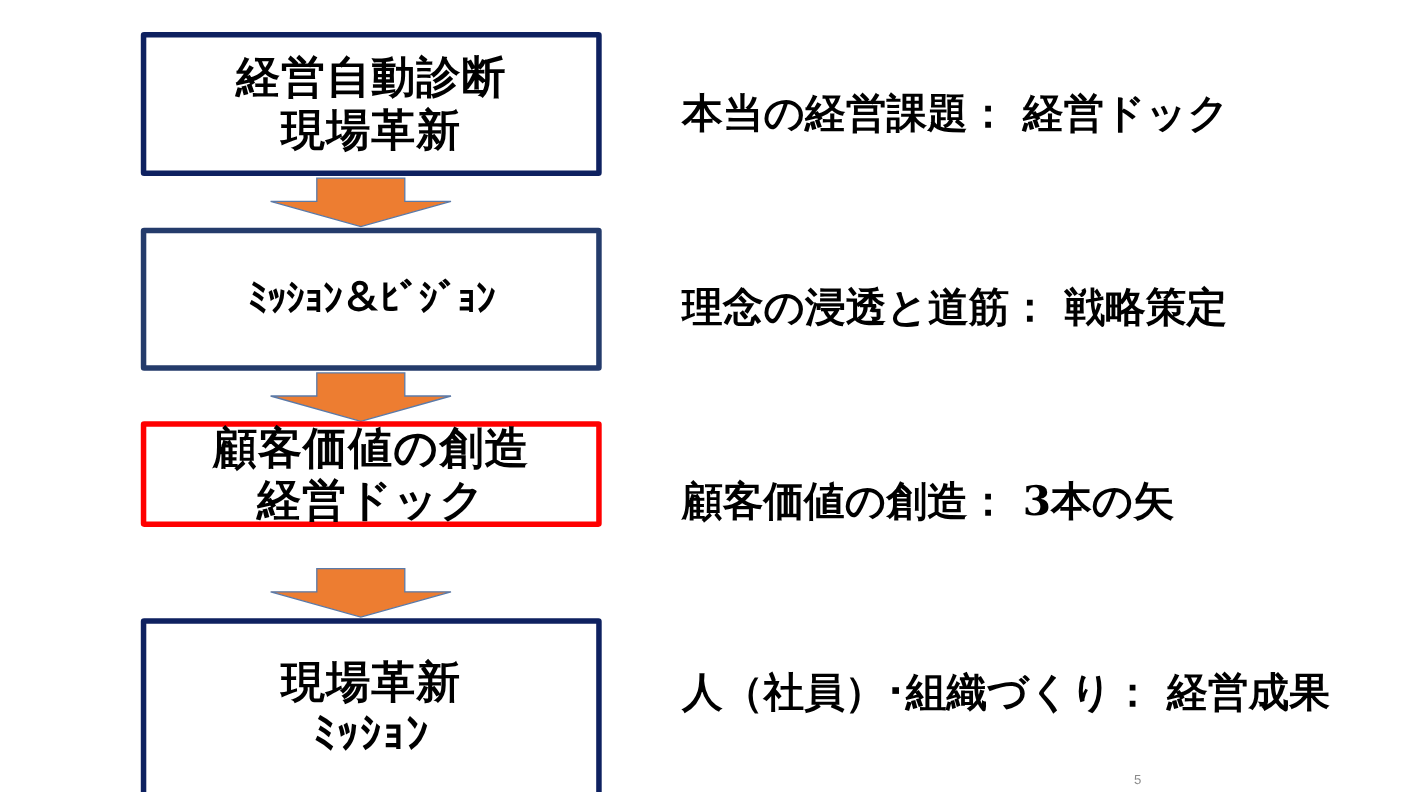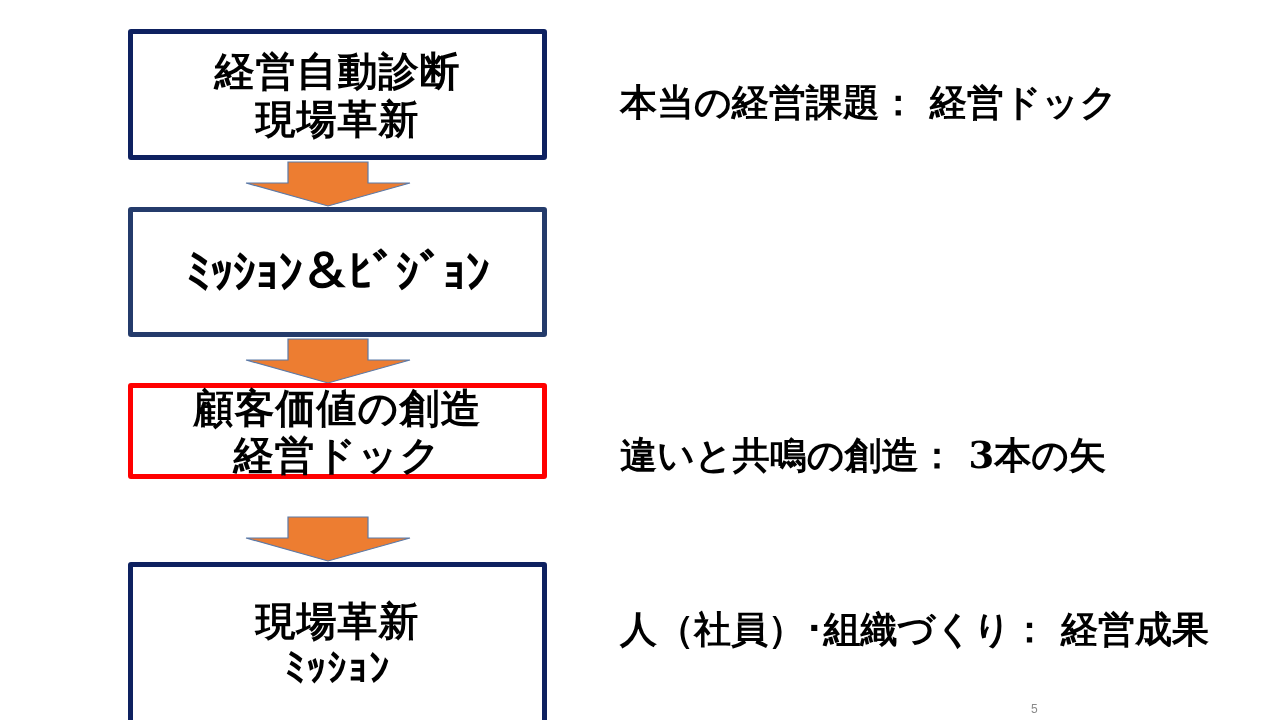--- a/index.html
+++ b/index.html
@@ -34,21 +34,21 @@
       line-height: 1.18;
     }
     .step-box.b2 { border-color: #243b6b; }
     .step-box.b3 { border-color: #ff0000; }
     .step-box .line {
       font-size: 40px;
       letter-spacing: 1px;
       white-space: nowrap;
     }
     .step-box .line.half {
-      font-size: 48px;
+      font-size: 36px;
       letter-spacing: -1px;
     }
     .arrow {
       position: absolute;
       left: 244px;
       width: 168px;
       height: 46px;
     }
     .side-label {
       position: absolute;
@@ -79,30 +79,31 @@
   </div>
   <div class="side-label" style="top:84px;">本当の経営課題：  経営ドック</div>
 
   <svg class="arrow" style="top:161px;" viewBox="0 0 168 46">
     <polygon points="44,1 124,1 124,22 166,22 84,45 2,22 44,22" fill="#ed7d31" stroke="#5b7aa8" stroke-width="1.2"></polygon>
   </svg>
 
   <div class="step-box b2" style="top:207px; height:130px;">
     <div class="line half">ﾐｯｼｮﾝ＆ﾋﾞｼﾞｮﾝ</div>
   </div>
+  <div class="side-label" style="top:261px;">理念の浸透と道筋：  戦略策定</div>
 
   <svg class="arrow" style="top:338px;" viewBox="0 0 168 46">
     <polygon points="44,1 124,1 124,22 166,22 84,45 2,22 44,22" fill="#ed7d31" stroke="#5b7aa8" stroke-width="1.2"></polygon>
   </svg>
 
   <div class="step-box b3" style="top:383px; height:96px;">
     <div class="line">顧客価値の創造</div>
     <div class="line">経営ドック</div>
   </div>
-  <div class="side-label" style="top:437px;">違いと共鳴の創造：  3本の矢</div>
+  <div class="side-label" style="top:437px;">顧客価値の創造：  3本の矢</div>
 
   <svg class="arrow" style="top:516px;" viewBox="0 0 168 46">
     <polygon points="44,1 124,1 124,22 166,22 84,45 2,22 44,22" fill="#ed7d31" stroke="#5b7aa8" stroke-width="1.2"></polygon>
   </svg>
 
   <div class="step-box b1" style="top:562px; height:164px;">
     <div class="line">現場革新</div>
     <div class="line">ﾐｯｼｮﾝ</div>
   </div>
   <div class="side-label" style="top:611px;">人（社員）･組織づくり：  経営成果</div>

